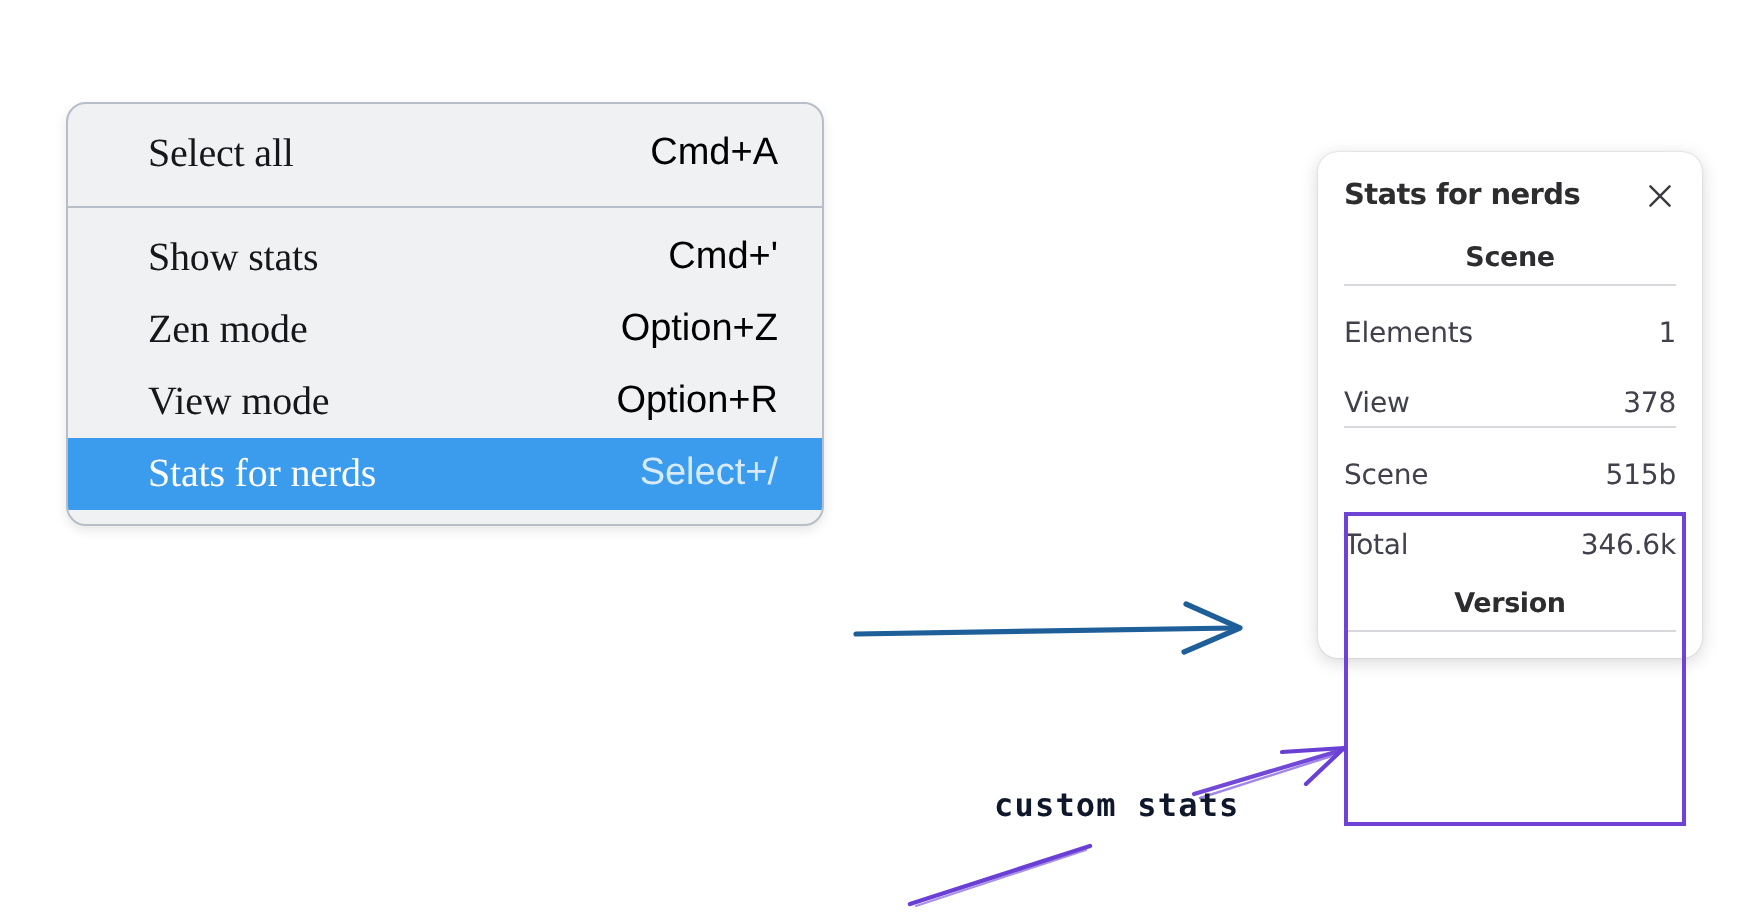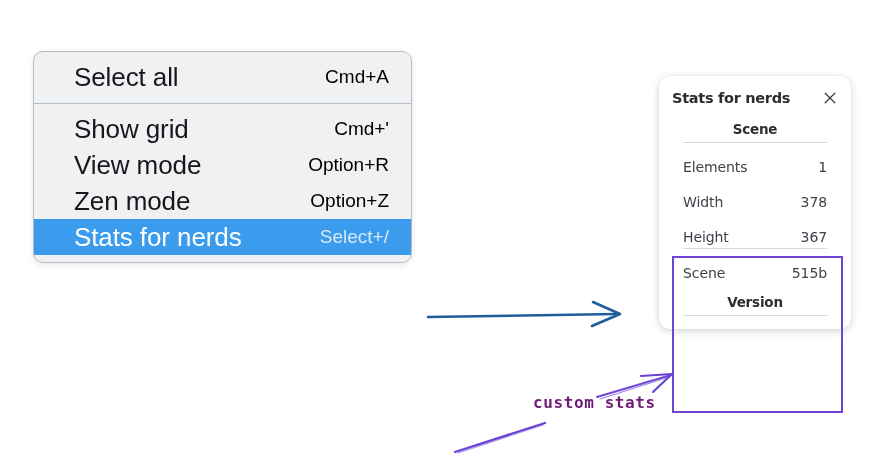--- a/index.html
+++ b/index.html
@@ -38,24 +38,25 @@
   .menu-item {
     display: flex;
     align-items: center;
     justify-content: space-between;
     height: 36px;
     padding: 0 22px 0 40px;
     box-sizing: border-box;
     cursor: default;
   }
   .menu-item .mi-label {
-    font-size: 26px;
+    font-size: 20px;
     color: #15171a;
     letter-spacing: -0.1px;
     white-space: nowrap;
+    font-family: Liberation Serif, serif;
   }
   .menu-item .mi-shortcut {
     font-size: 19px;
     color: #000000;
     white-space: nowrap;
   }
   .menu-item.selected { background: #3b9bec; }
   .menu-item.selected .mi-label { color: #ffffff; }
   .menu-item.selected .mi-shortcut { color: #d7eaf9; }
 
@@ -85,21 +86,21 @@
     color: #2d2d30;
     letter-spacing: -0.3px;
   }
   .sp-close {
     width: 18px; height: 18px;
     display: flex; align-items: center; justify-content: center;
     cursor: pointer;
   }
   .sp-close svg { display: block; }
 
-  .sp-body { padding: 0 24px; }
+  .sp-body { padding: 0 13px; }
 
   .sp-section-title {
     text-align: center;
     font-size: 13.5px;
     font-weight: bold;
     color: #2d2d30;
     padding: 10px 0 5px 0;
     letter-spacing: -0.2px;
   }
   .sp-rule {
@@ -146,52 +147,51 @@
     width: 873px; height: 461px;
     pointer-events: none;
   }
   #annotation-label {
     position: absolute;
     left: 497px;
     top: 393px;
     font-family: "DejaVu Sans Mono", monospace;
     font-size: 16px;
     font-weight: bold;
-    color: #701a75;
+    color: #0f172a;
     letter-spacing: 0.6px;
     white-space: nowrap;
-    margin-left: 36px;
   }
 </style>
 </head>
 <body>
 
 <div id="context-menu">
 
   <div class="menu-group group-top">
     <div class="menu-item">
       <span class="mi-label">Select all</span>
       <span class="mi-shortcut">Cmd+A</span>
     </div>
   </div>
 
   <div class="menu-divider"></div>
 
   <div class="menu-group">
     <div class="menu-item">
-      <span class="mi-label">Show grid</span>
+      <span class="mi-label">Show stats</span>
       <span class="mi-shortcut">Cmd+'</span>
+    </div>
+    <div class="menu-item">
+      <span class="mi-label">Zen mode</span>
+      <span class="mi-shortcut">Option+Z</span>
     </div>
     <div class="menu-item">
       <span class="mi-label">View mode</span>
       <span class="mi-shortcut">Option+R</span>
-    </div>
-    <div class="menu-item">
-      <span class="mi-label">Zen mode</span>
-      <span class="mi-shortcut">Option+Z</span>
     </div>
     <div class="menu-item selected">
       <span class="mi-label">Stats for nerds</span>
       <span class="mi-shortcut">Select+/</span>
     </div>
   </div>
 
 </div>
 
 <div id="stats-panel">
@@ -208,34 +208,34 @@
   <div class="sp-body">
 
     <div class="sp-section">
       <div class="sp-section-title">Scene</div>
       <div class="sp-rule"></div>
       <div class="sp-row">
         <span class="sp-key">Elements</span>
         <span class="sp-val">1</span>
       </div>
       <div class="sp-row">
-        <span class="sp-key">Width</span>
+        <span class="sp-key">View</span>
         <span class="sp-val">378</span>
-      </div>
-      <div class="sp-row">
-        <span class="sp-key">Height</span>
-        <span class="sp-val">367</span>
       </div>
     </div>
 
     <div class="sp-section">
       <div class="sp-rule"></div>
       <div class="sp-row">
         <span class="sp-key">Scene</span>
         <span class="sp-val">515b</span>
+      </div>
+      <div class="sp-row">
+        <span class="sp-key">Total</span>
+        <span class="sp-val">346.6k</span>
       </div>
     </div>
 
     <div class="sp-section">
       <div class="sp-section-title">Version</div>
       <div class="sp-rule"></div>
     </div>
 
   </div>
 </div>

